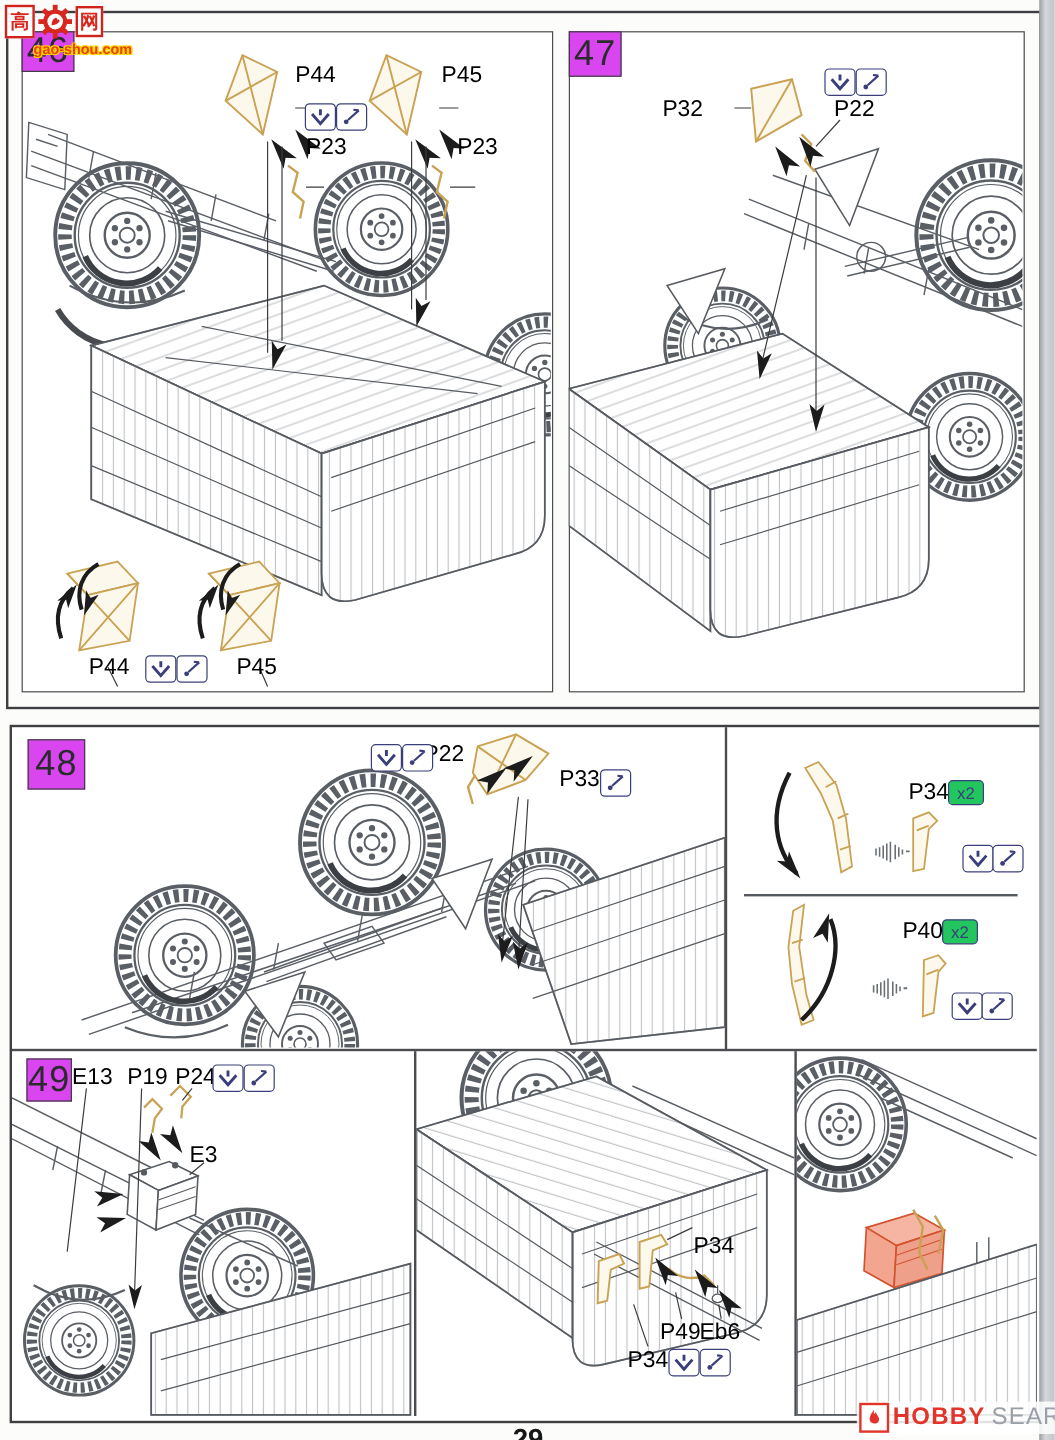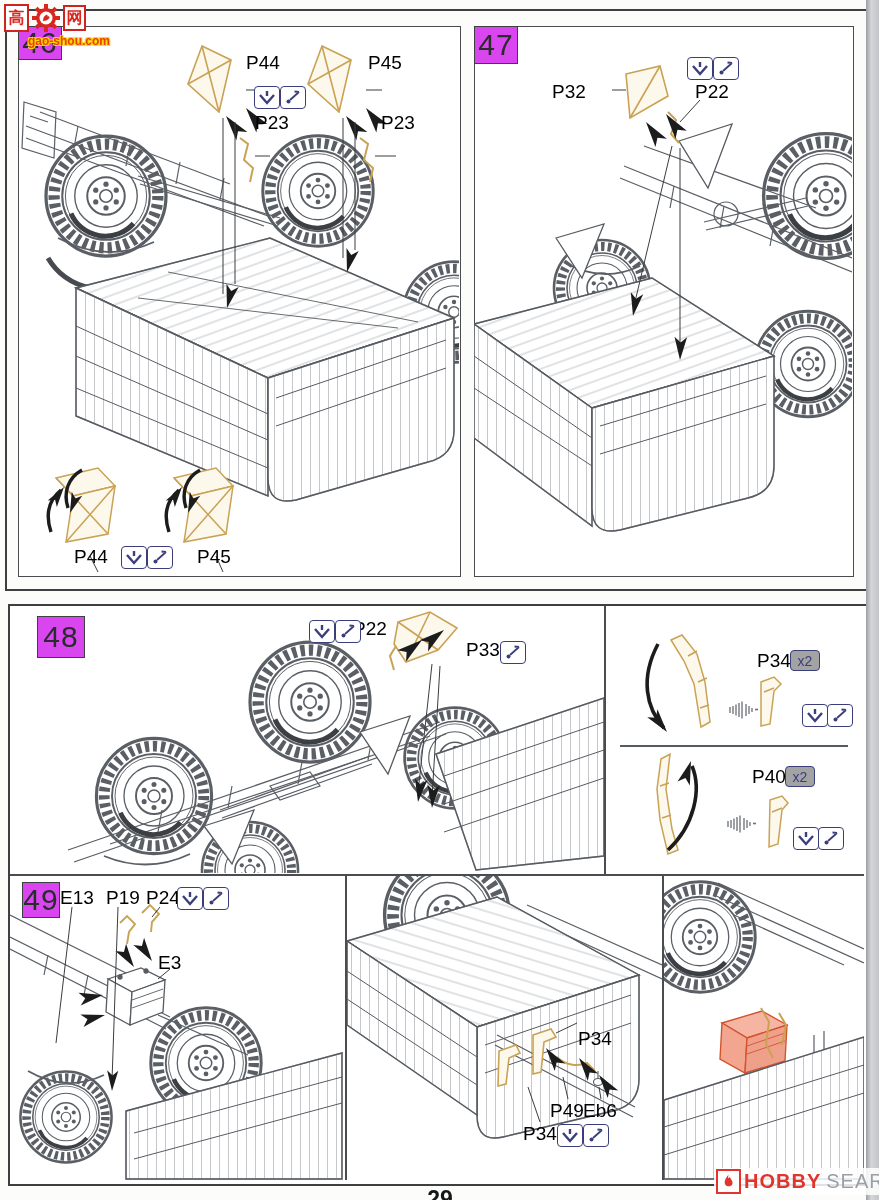--- a/index.html
+++ b/index.html
@@ -25,21 +25,21 @@
   }
   
   .icn{
     position:absolute;width:24px;height:21px;border:1.6px solid #3a3f7c;
     border-radius:4px;background:#fff;z-index:7;
     display:flex;align-items:center;justify-content:center;
   }
   .icn svg{display:block;}
   .qty{
     position:absolute;min-width:24px;height:19px;border:1.5px solid #3a3f7c;
-    border-radius:4px;background:#a3a3a3;color:#3a3f7c;font-size:14px;
+    border-radius:4px;background:#22c55e;color:#3a3f7c;font-size:14px;
     display:flex;align-items:center;justify-content:center;z-index:7;padding:0 2px;
   }
   .motion{position:absolute;z-index:6;}
   .scene{position:absolute;z-index:2;}
   
   .scan-right{
     position:absolute;right:0;top:0;width:13px;height:1200px;z-index:9;
     background:linear-gradient(90deg,#9b9fa5 0%,#d4d6d9 40%,#c2c5c9 100%);
   }
   
@@ -117,21 +117,21 @@
 <div class="divider-v" style="left:345px;top:876px;height:304px;"></div>
 <div class="divider-v" style="left:662px;top:876px;height:304px;"></div>
 <div class="divider-h" style="left:620px;top:745px;width:228px;background:#565b61;"></div>
 
 <div class="stepnum" style="left:18px;top:26px;width:42px;height:32px;">
     <span>46</span>
   </div>
 <div class="stepnum" style="left:474px;top:26px;width:42px;height:36px;">
     <span>47</span>
   </div>
-<div class="stepnum" style="left:37px;top:616px;width:46px;height:40px;">
+<div class="stepnum" style="left:23px;top:616px;width:46px;height:40px;">
     <span>48</span>
   </div>
 <div class="stepnum" style="left:22px;top:882px;width:36px;height:34px;">
     <span>49</span>
   </div>
 
 <svg class="scene" style="left:18px;top:26px;" width="441" height="549" viewBox="0 0 441 549">
   <g stroke="#5a5f66" stroke-width="1.2" fill="none">
 
     <path d="M8,100 L250,190 M8,112 L246,200 M22,86 L212,158"></path>

